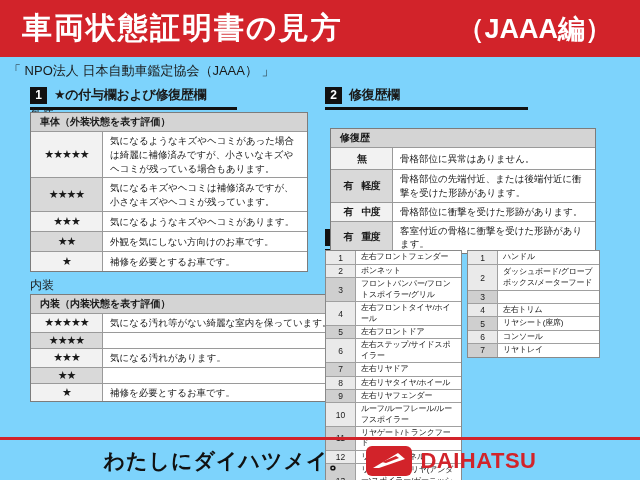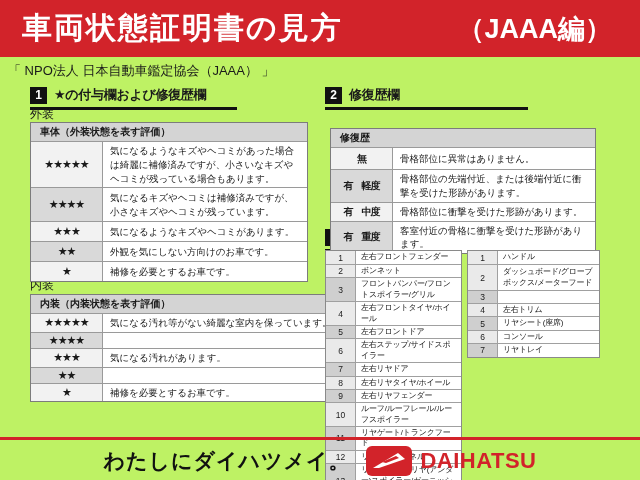--- a/index.html
+++ b/index.html
@@ -1,16 +1,16 @@
 <!DOCTYPE html>
 <html><head>
 <meta charset="utf-8">
 <style>
   html,body{margin:0;padding:0;background:#ffffff;}
-  .page{position:relative;width:640px;height:480px;background:#bef264;overflow:hidden;
+  .page{position:relative;width:640px;height:480px;background:#7dd3fc;overflow:hidden;
         font-family:"Liberation Sans","DejaVu Sans",sans-serif;color:#1a1a1a;}
 
   
   .banner{position:absolute;top:0;left:0;width:640px;height:57px;background:#d2232a;
           display:flex;align-items:center;justify-content:space-between;
           padding:0 28px 0 22px;box-sizing:border-box;}
   .banner .title{color:#fff;font-weight:bold;font-size:30px;letter-spacing:2px;white-space:nowrap;}
   .banner .edition{color:#fff;font-weight:bold;font-size:27px;white-space:nowrap;}
 
   .subtitle{position:absolute;top:62px;left:8px;font-size:13px;white-space:nowrap;}
@@ -35,21 +35,21 @@
          display:flex;align-items:center;height:18px;box-sizing:border-box;}
   .trow{display:flex;border-top:1px solid #9a9a9a;box-sizing:border-box;}
   .c-label{flex:0 0 72px;display:flex;align-items:center;justify-content:center;
            font-weight:bold;font-size:11px;border-right:1px solid #9a9a9a;
            box-sizing:border-box;letter-spacing:-1px;}
   .c-desc{flex:1;display:flex;align-items:center;font-size:9.5px;line-height:1.45;
           padding:2px 7px;box-sizing:border-box;}
   .bg-l{background:#f2f2f2;} .bg-d{background:#d9d9d9;}
   .h34{min-height:34px;} .h20{min-height:20px;} .h16{min-height:16px;}
   .h22{min-height:22px;} .h19{min-height:19px;}
-  #tbl-ext{top:122px;left:30px;width:278px;}
+  #tbl-ext{top:112px;left:30px;width:278px;}
   #tbl-int{top:294px;left:30px;width:332px;}
   #tbl-rep{top:128px;left:330px;width:266px;}
   #tbl-rep .c-label{flex:0 0 62px;font-size:10px;}
 
   
   .parts{position:absolute;border:1px solid #8a8a8a;box-sizing:border-box;background:#fff;}
   .prow{display:flex;border-top:1px solid #a0a0a0;box-sizing:border-box;}
   .prow:first-child{border-top:none;}
   .p-no{flex:0 0 30px;display:flex;align-items:center;justify-content:center;
         font-size:8.5px;border-right:1px solid #a0a0a0;box-sizing:border-box;}

